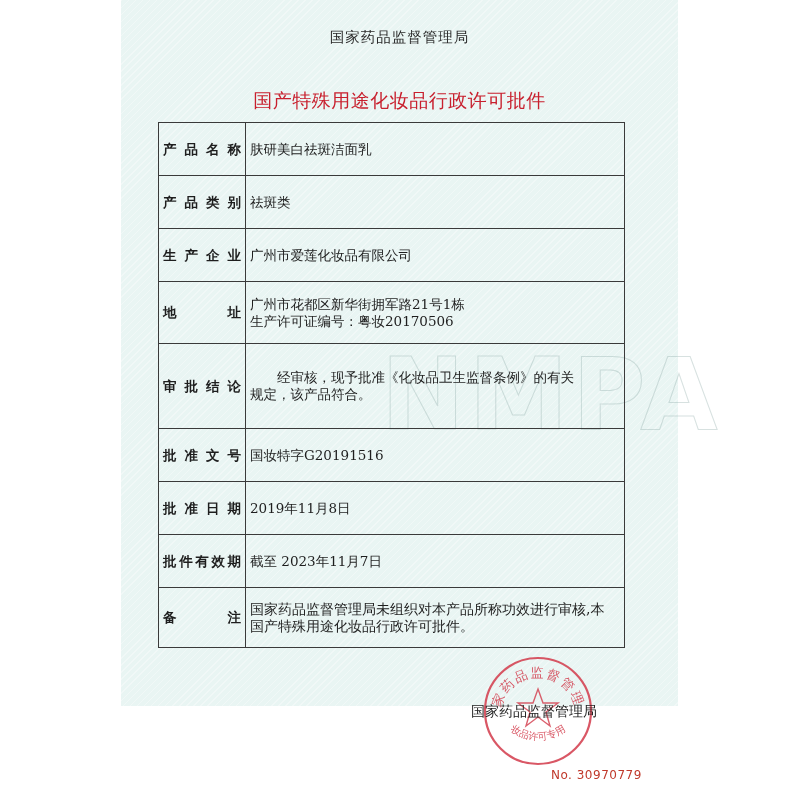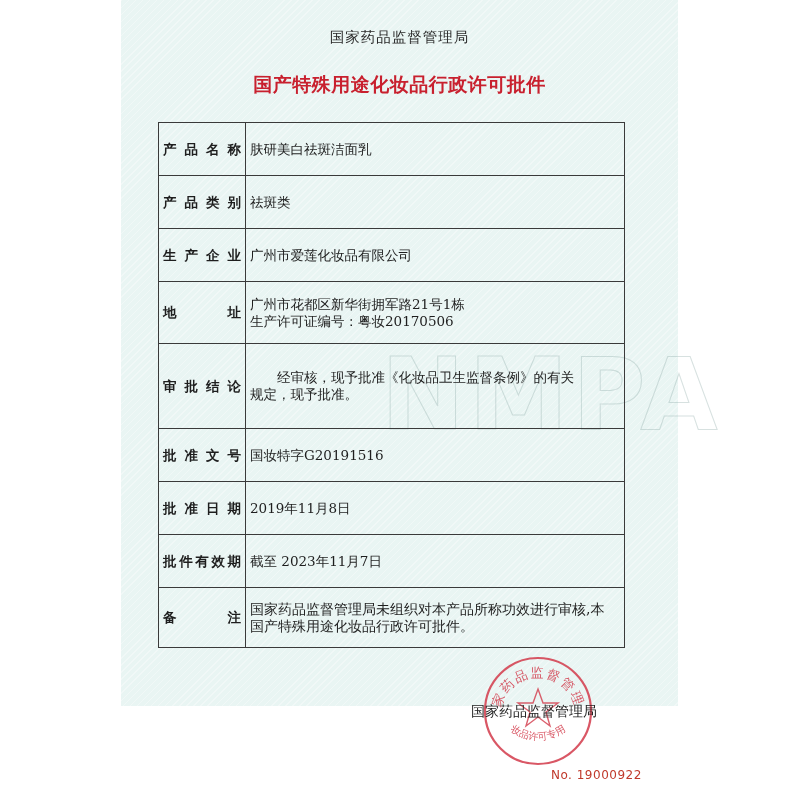--- a/index.html
+++ b/index.html
@@ -11,22 +11,22 @@
   .doc {
     position: absolute; left: 121px; top: 0; width: 557px; height: 706px;
     background-color: #e9f5f3;
     background-image: repeating-linear-gradient(135deg, rgba(255,255,255,0.35) 0px, rgba(255,255,255,0.35) 1px, transparent 1px, transparent 5px);
   }
   .agency {
     position: absolute; top: 28px; left: 0; width: 100%; text-align: center;
     font-size: 14.5px; color: #2a2a2a; letter-spacing: 1px;
   }
   .title {
-    position: absolute; top: 72px; left: 0; width: 100%; text-align: center;
-    font-size: 19px; font-weight: bold; color: #c8202e; letter-spacing: 0.5px;
+    position: absolute; top: 88px; left: 0; width: 100%; text-align: center;
+    font-size: 19px; font-weight: normal; color: #c8202e; letter-spacing: 0.5px;
     font-family: "DejaVu Sans", sans-serif;
   }
   .watermark {
     position: absolute; left: 260px; top: 345px; width: 330px; height: 100px;
     font-family: "DejaVu Sans", sans-serif; font-size: 100px; font-weight: bold;
     color: transparent; -webkit-text-stroke: 1px rgba(140,170,165,0.35);
     letter-spacing: 4px; line-height: 100px; pointer-events: none; text-align: center;
   }
   table.grid {
     position: absolute; left: 37px; top: 122px; width: 467px;
@@ -121,21 +121,21 @@
         <td class="label">
           <div class="label-inner">
             <span>审</span>
             <span>批</span>
             <span>结</span>
             <span>论</span>
           </div>
         </td>
         <td class="value">
           <div class="indent">经审核，现予批准《化妆品卫生监督条例》的有关</div>
-          <div>规定，现予批准。</div>
+          <div>规定，该产品符合。</div>
         </td>
       </tr>
       <tr style="height:53px">
         <td class="label">
           <div class="label-inner">
             <span>批</span>
             <span>准</span>
             <span>文</span>
             <span>号</span>
           </div>
@@ -195,14 +195,14 @@
     <polygon points="56,34 61,48 76,48 64,57 68,71 56,62 44,71 48,57 36,48 51,48" fill="none" stroke="#d23a4a" stroke-width="1.4" opacity="0.8"></polygon>
     <text font-size="13" fill="#d23a4a" opacity="0.85" font-family="DejaVu Serif, serif" letter-spacing="2">
       <textPath href="#arcTop" startOffset="50%" text-anchor="middle">国家药品监督管理局</textPath>
     </text>
     <text font-size="10" fill="#d23a4a" opacity="0.85" font-family="DejaVu Serif, serif">
       <textPath href="#arcBot" startOffset="50%" text-anchor="middle">化妆品许可专用章</textPath>
     </text>
   </svg>
 
   <div class="signer">国家药品监督管理局</div>
-  <div class="serial">No. 19000922</div>
+  <div class="serial">No. 30970779</div>
 </div>
 
 </body></html>

